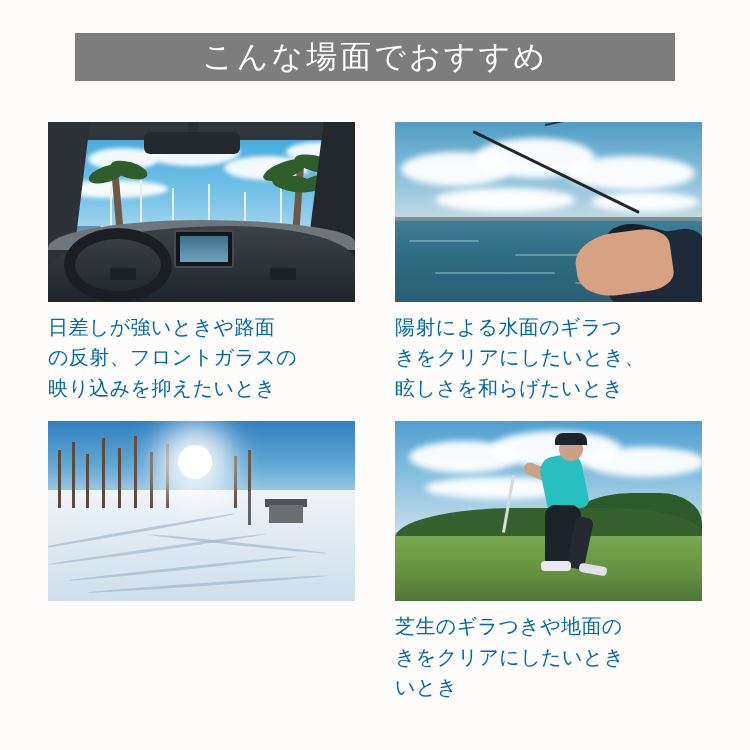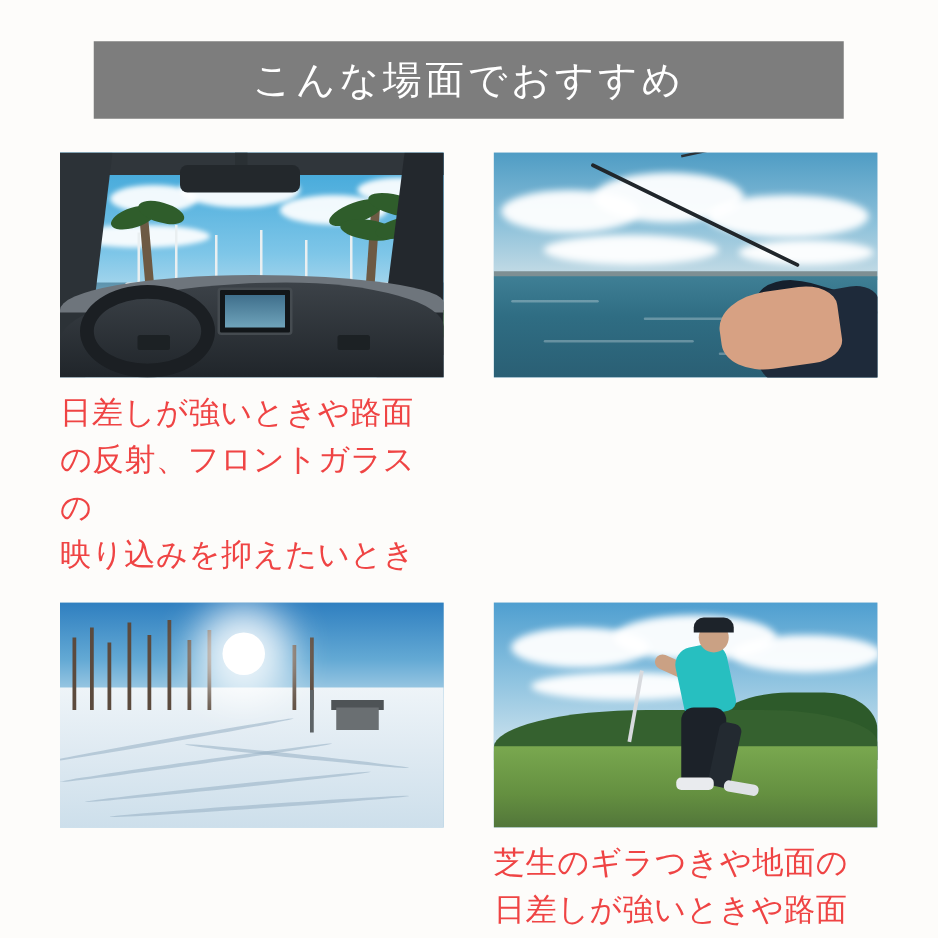--- a/index.html
+++ b/index.html
@@ -20,21 +20,21 @@
     height: 750px;
     box-sizing: border-box;
   }
 
   
   .banner {
     position: absolute;
     left: 75px;
     top: 33px;
     width: 600px;
-    height: 62px;
+    height: 48px;
     background: #7d7d7d;
     display: flex;
     align-items: center;
     justify-content: center;
   }
   .banner-title {
     color: #ffffff;
     font-size: 31px;
     letter-spacing: 3px;
     font-weight: 500;
@@ -60,26 +60,25 @@
 
   .photo {
     width: 307px;
     height: 180px;
     position: relative;
     overflow: hidden;
     background: #9fc5dd;
   }
   .caption {
     margin-top: 10px;
-    font-size: 25px;
+    font-size: 20px;
     line-height: 1.52;
     letter-spacing: 0.4px;
-    color: #ef4444;
+    color: #0369a1;
     white-space: pre-line;
-    font-family: Liberation Serif, serif;
   }
 
   
   .p1-sky {
     position: absolute; left: 0; top: 0; width: 100%; height: 100%;
     background: linear-gradient(#3aa4d8 0%, #7ec6e8 45%, #bfe0ef 70%, #cfe6ef 100%);
   }
   .p1-cloud {
     position: absolute;
     background: rgba(255,255,255,0.92);
@@ -410,20 +409,23 @@
         <div class="p2-wave" style="left:180px; top:160px; width:80px;"></div>
         <div class="p2-rod2"></div>
         <div class="p2-rod"></div>
         <div class="p2-sleeve2"></div>
         <div class="p2-reel">
           <div class="p2-reel-in"></div>
         </div>
         <div class="p2-sleeve"></div>
         <div class="p2-hand"></div>
       </div>
+      <div class="caption">陽射による水面のギラつ
+きをクリアにしたいとき、
+眩しさを和らげたいとき</div>
     </div>
 
     <div class="cell row2">
       <div class="photo">
         <div class="p3-sky"></div>
         <div class="p3-snow"></div>
         <div class="p3-tree" style="left:10px;  height:58px;"></div>
         <div class="p3-tree" style="left:24px;  height:66px;"></div>
         <div class="p3-tree" style="left:38px;  height:54px;"></div>
         <div class="p3-tree" style="left:54px;  height:70px;"></div>
@@ -460,18 +462,18 @@
         <div class="p4-arm"></div>
         <div class="p4-body"></div>
         <div class="p4-head"></div>
         <div class="p4-cap"></div>
         <div class="p4-legs"></div>
         <div class="p4-leg2"></div>
         <div class="p4-shoe"></div>
         <div class="p4-shoe2"></div>
       </div>
       <div class="caption">芝生のギラつきや地面の
-日差しが強いときや路面
+きをクリアにしたいとき
 いとき</div>
     </div>
 
   </div>
 </div>
 
 </body></html>

